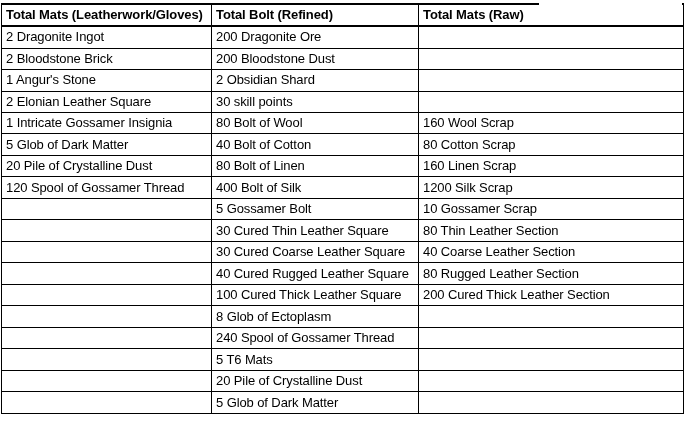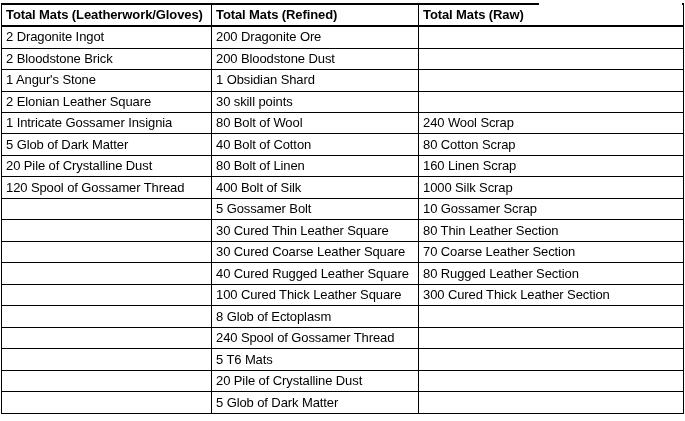--- a/index.html
+++ b/index.html
@@ -64,89 +64,89 @@
 <div class="sheet">
   <table class="mats">
     <colgroup>
       <col class="c1">
       <col class="c2">
       <col class="c3">
     </colgroup>
     <thead>
       <tr>
         <th>Total Mats (Leatherwork/Gloves)</th>
-        <th>Total Mats (Refined)</th>
+        <th>Total Bolt (Refined)</th>
         <th>Total Mats (Raw)</th>
       </tr>
     </thead>
     <tbody>
         <tr>
           <td>2 Dragonite Ingot</td>
           <td>200 Dragonite Ore</td>
           <td></td>
         </tr>
         <tr>
           <td>2 Bloodstone Brick</td>
           <td>200 Bloodstone Dust</td>
           <td></td>
         </tr>
         <tr>
           <td>1 Angur's Stone</td>
-          <td>1 Obsidian Shard</td>
+          <td>2 Obsidian Shard</td>
           <td></td>
         </tr>
         <tr>
           <td>2 Elonian Leather Square</td>
           <td>30 skill points</td>
           <td></td>
         </tr>
         <tr>
           <td>1 Intricate Gossamer Insignia</td>
           <td>80 Bolt of Wool</td>
-          <td>240 Wool Scrap</td>
+          <td>160 Wool Scrap</td>
         </tr>
         <tr>
           <td>5 Glob of Dark Matter</td>
           <td>40 Bolt of Cotton</td>
           <td>80 Cotton Scrap</td>
         </tr>
         <tr>
           <td>20 Pile of Crystalline Dust</td>
           <td>80 Bolt of Linen</td>
           <td>160 Linen Scrap</td>
         </tr>
         <tr>
           <td>120 Spool of Gossamer Thread</td>
           <td>400 Bolt of Silk</td>
-          <td>1000 Silk Scrap</td>
+          <td>1200 Silk Scrap</td>
         </tr>
         <tr>
           <td></td>
           <td>5 Gossamer Bolt</td>
           <td>10 Gossamer Scrap</td>
         </tr>
         <tr>
           <td></td>
           <td>30 Cured Thin Leather Square</td>
           <td>80 Thin Leather Section</td>
         </tr>
         <tr>
           <td></td>
           <td>30 Cured Coarse Leather Square</td>
-          <td>70 Coarse Leather Section</td>
+          <td>40 Coarse Leather Section</td>
         </tr>
         <tr>
           <td></td>
           <td>40 Cured Rugged Leather Square</td>
           <td>80 Rugged Leather Section</td>
         </tr>
         <tr>
           <td></td>
           <td>100 Cured Thick Leather Square</td>
-          <td>300 Cured Thick Leather Section</td>
+          <td>200 Cured Thick Leather Section</td>
         </tr>
         <tr>
           <td></td>
           <td>8 Glob of Ectoplasm</td>
           <td></td>
         </tr>
         <tr>
           <td></td>
           <td>240 Spool of Gossamer Thread</td>
           <td></td>

